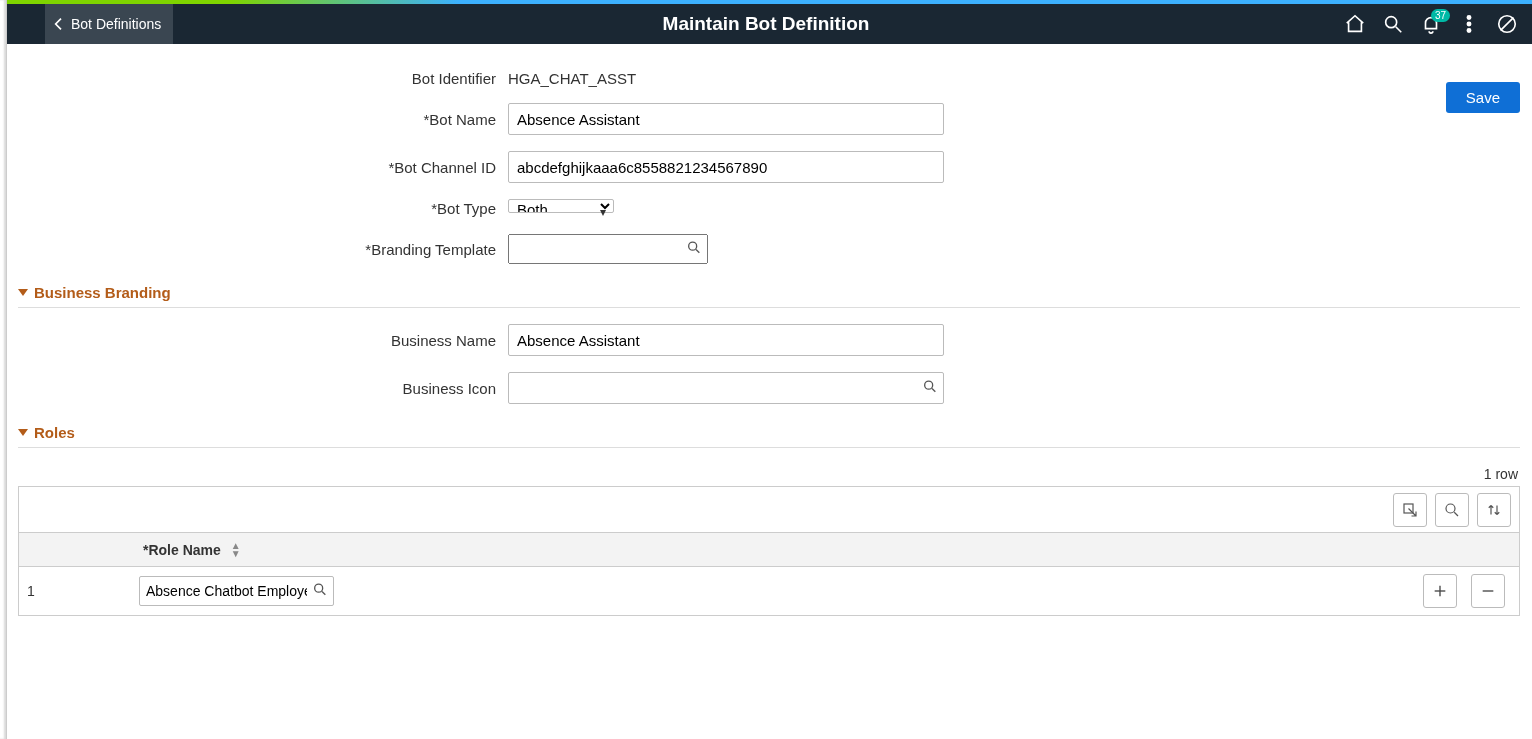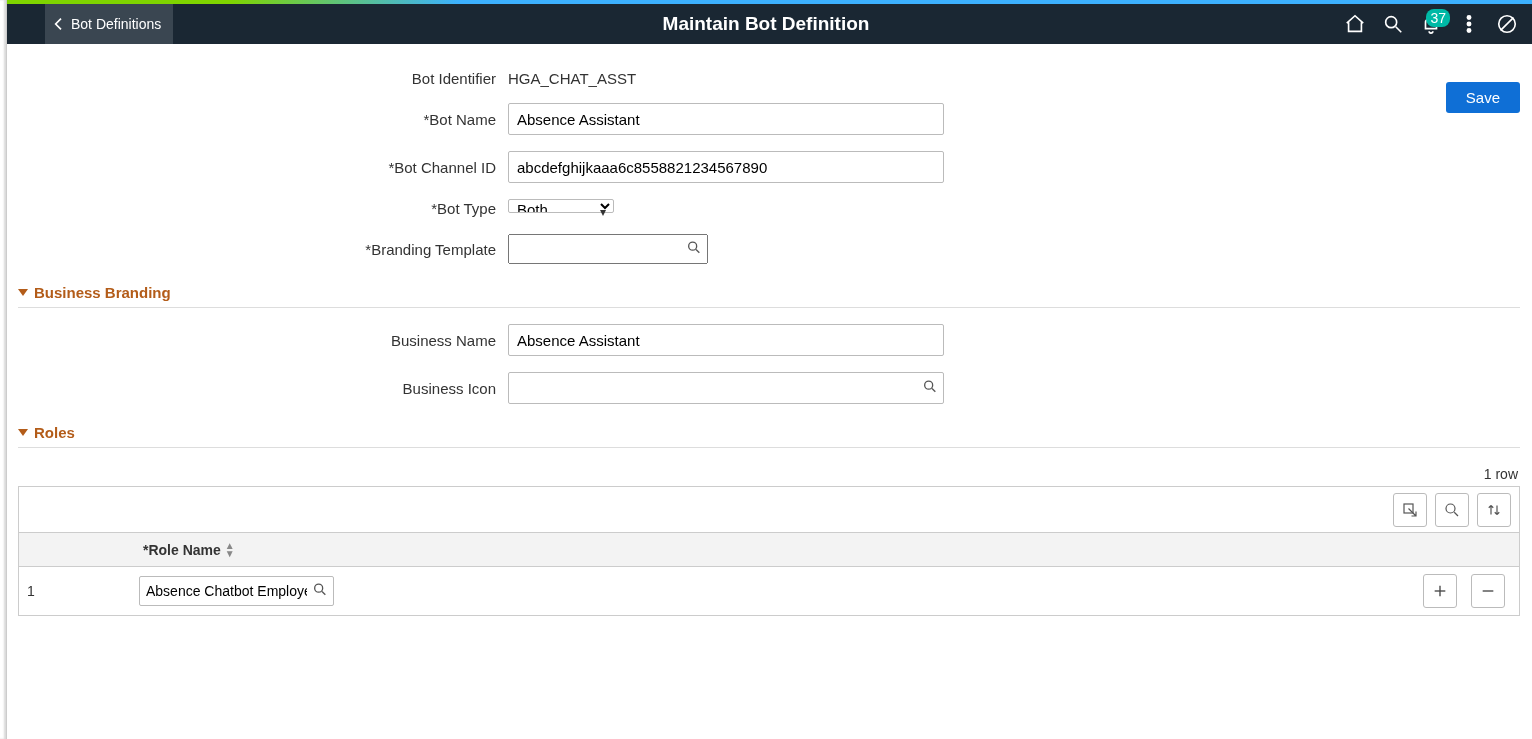--- a/index.html
+++ b/index.html
@@ -11,21 +11,21 @@
 
     
     .topbar { background: #1a2733; color: #fff; height: 40px; display: flex; align-items: center; position: relative; }
     .back-btn { background: #3a4651; height: 40px; display: inline-flex; align-items: center; padding: 0 12px 0 6px; cursor: pointer; margin-left: 45px; }
     .back-btn svg { width: 16px; height: 16px; fill: #fff; }
     .back-btn span { margin-left: 4px; font-size: 14px; }
     .title { position: absolute; left: 0; right: 0; text-align: center; font-size: 19px; font-weight: 700; pointer-events: none; }
     .topbar-right { margin-left: auto; display: flex; align-items: center; gap: 16px; padding-right: 14px; }
     .topicon { width: 22px; height: 22px; display:flex; align-items:center; justify-content:center; cursor:pointer; position:relative; }
     .topicon svg { width: 22px; height: 22px; stroke: #fff; fill: none; stroke-width: 1.8; }
-    .badge { position:absolute; top:-4px; right:-8px; background:#00b9a6; color:#fff; font-size:14px; padding:1px 4px; border-radius:8px; min-width:18px; text-align:center; }
+    .badge { position:absolute; top:-4px; right:-8px; background:#00b9a6; color:#fff; font-size:10px; padding:1px 4px; border-radius:8px; min-width:18px; text-align:center; }
 
     
     .page { padding: 10px 12px 20px 18px; position:relative; }
     .save-btn { position:absolute; top:10px; right:12px; background:#0f6fd6; color:#fff; border:none; padding:7px 20px; font-size:15px; border-radius:3px; cursor:pointer;margin-top:28px; }
     
     .form-grid { margin-top: 6px; margin-left: 10px; }
     .row { display:flex; align-items:center; margin: 16px 0; }
     .lbl { width: 480px; text-align:right; padding-right: 12px; font-size:15px; color:#333; }
     .val { font-size:15px; }
     .txt { width: 436px; height: 32px; border:1px solid #bbb; border-radius:2px; padding:0 8px; font-size:15px; }
@@ -44,21 +44,21 @@
     .shead .caret { width:0; height:0; border-left:5px solid transparent; border-right:5px solid transparent; border-top:7px solid #b35c19; margin-right:6px; }
 
     
     .rowcount { text-align:right; font-size:14px; margin: 18px 2px 4px 0; }
     .grid { border:1px solid #ccc; }
     .gridtoolbar { height:46px; border-bottom:1px solid #ccc; display:flex; align-items:center; justify-content:flex-end; padding-right:8px; gap:8px; }
     .tb-btn { width:34px; height:34px; border:1px solid #bbb; background:#fff; border-radius:3px; display:flex; align-items:center; justify-content:center; cursor:pointer; }
     .tb-btn svg { width:18px; height:18px; stroke:#555; fill:none; stroke-width:1.6; }
     .gridheader { background:#f3f3f3; border-bottom:1px solid #ccc; display:flex; align-items:center; height:34px; font-weight:bold; font-size:14px; }
     .gh-idx { width:120px; }
-    .gh-role { flex:1; padding-left: 4px; display:flex; align-items:center; gap:4px; }
+    .gh-role { flex:1; padding-left: 4px; display:flex; align-items:center; gap:10px; }
     .sorticons { font-size:10px; line-height:8px; color:#888; display:inline-flex; flex-direction:column; }
     .gridrow { display:flex; align-items:center; height:48px; }
     .gr-idx { width:120px; padding-left:8px; }
     .gr-role { flex:1; }
     .gr-role .lookup input { width: 195px; height:30px; border:1px solid #bbb; border-radius:2px; padding:0 26px 0 6px; font-size:14px; }
     .gr-actions { display:flex; gap:14px; padding-right:14px; }
     .rowbtn { width:34px; height:34px; border:1px solid #bbb; background:#fff; border-radius:3px; display:flex; align-items:center; justify-content:center; font-size:20px; cursor:pointer; color:#444; }
 
     
     .leftedge { position:fixed; left:0; top:0; bottom:0; width:7px; background:#fff; border-right:1px solid #ccc; box-shadow: inset -2px 0 2px rgba(0,0,0,0.15); z-index:5; }

